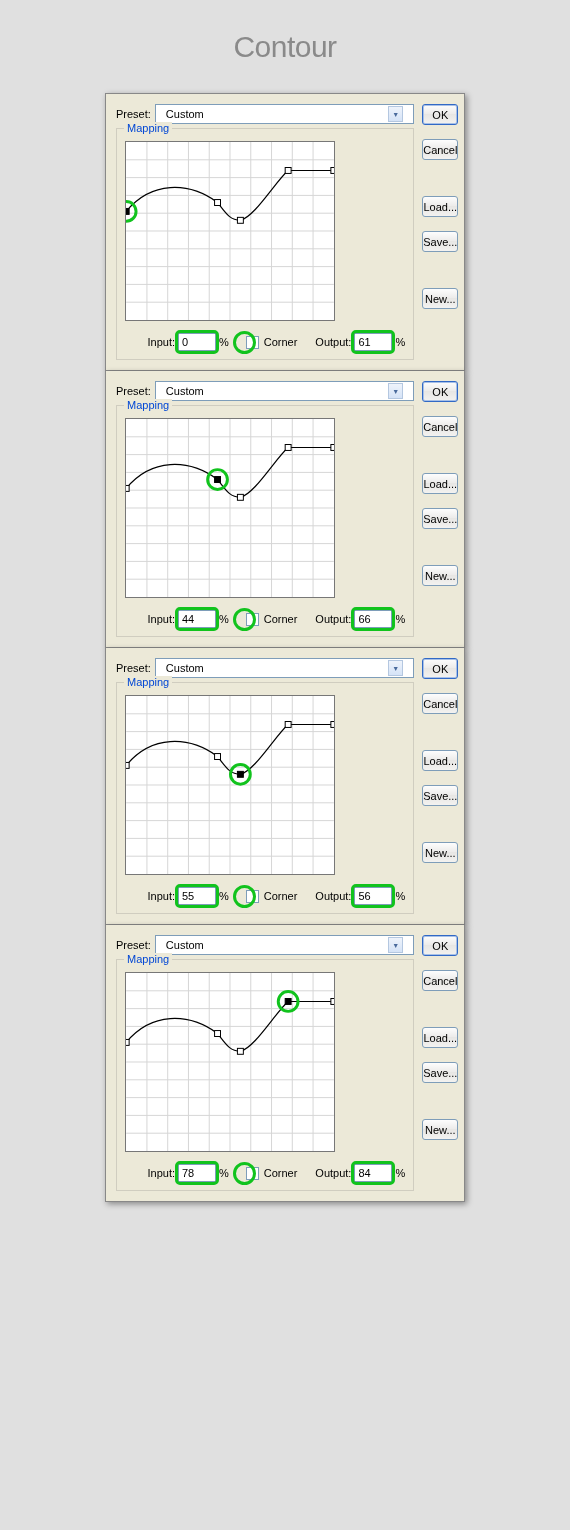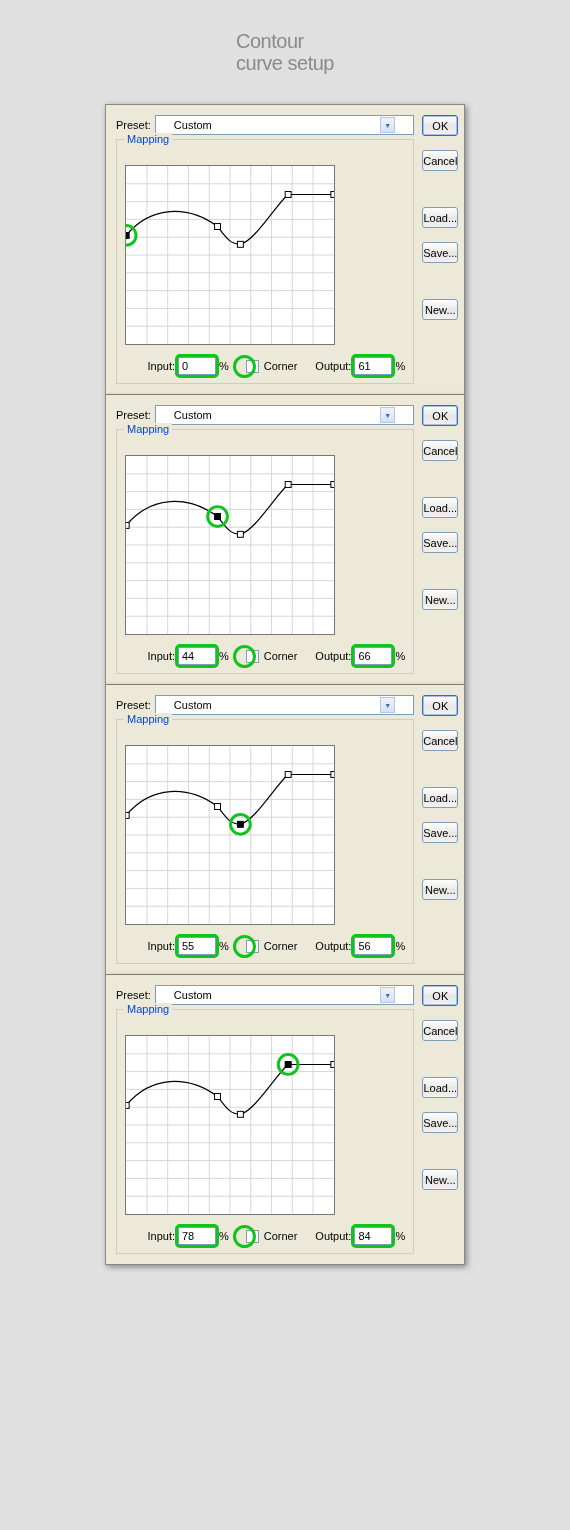--- a/index.html
+++ b/index.html
@@ -7,22 +7,23 @@
   background: #e0e0e0;
   font-family: Tahoma, Arial, sans-serif;
   font-size: 11px;
   padding: 30px 0 20px;
   display: flex;
   flex-direction: column;
   align-items: center;
 }
 .page-title {
   color: #8a8a8a;
-  font-size: 20px;
+  font-size: 30px;
   font-weight: 300;
+  text-align: center;
   line-height: 1.1;
   margin-bottom: 30px;
   font-family: Arial, sans-serif;
   letter-spacing: -0.5px;
 }
 .dialog-stack {
   display: flex;
   flex-direction: column;
 }
 .dialog {
@@ -75,40 +76,40 @@
 }
 .preset-label {
   font-size: 11px;
 }
 .preset-select {
   flex: 1;
   height: 20px;
   border: 1px solid #7e9db9;
   background: #fff;
   font-size: 11px;
-  padding: 0 18px;
+  padding: 0 10px;
   cursor: pointer;
   display: flex;
   align-items: center;
   justify-content: space-between;
 }
 .preset-select .arrow {
   width: 15px;
   height: 16px;
   border: 1px solid #b4c7e0;
   background: linear-gradient(to bottom,#eef3fb,#d5e3f7);
   display: flex;
   align-items: center;
   justify-content: center;
   font-size: 7px;
   color: #4a6a9c;
 }
 .mapping-box {
   border: 1px solid #d0cdc0;
-  padding: 19px 8px 8px;
+  padding: 6px 8px 8px;
   position: relative;
   margin-top: 3px;
 }
 .mapping-label {
   position: absolute;
   top: -7px;
   left: 7px;
   background: #ece9d8;
   padding: 0 3px;
   color: #0046d5;
@@ -200,21 +201,20 @@
   box-shadow: inset 0 0 0 1px #a7c0e7;
 }
 .btn-spacer { height: 8px; }
 .io-wrap { position: relative; display: inline-block; }
 </style>
 </head>
 <body>
 
 <div class="page-title">
   <span>Contour</span><br>
-  <span>curve setup</span>
 </div>
 
 <div class="dialog-stack" id="stack">
   <div class="dialog">
 
     <div class="dialog-body">
       <div class="left-col">
         <div class="preset-row">
           <span class="preset-label">Preset:</span>
           <div class="preset-select">

